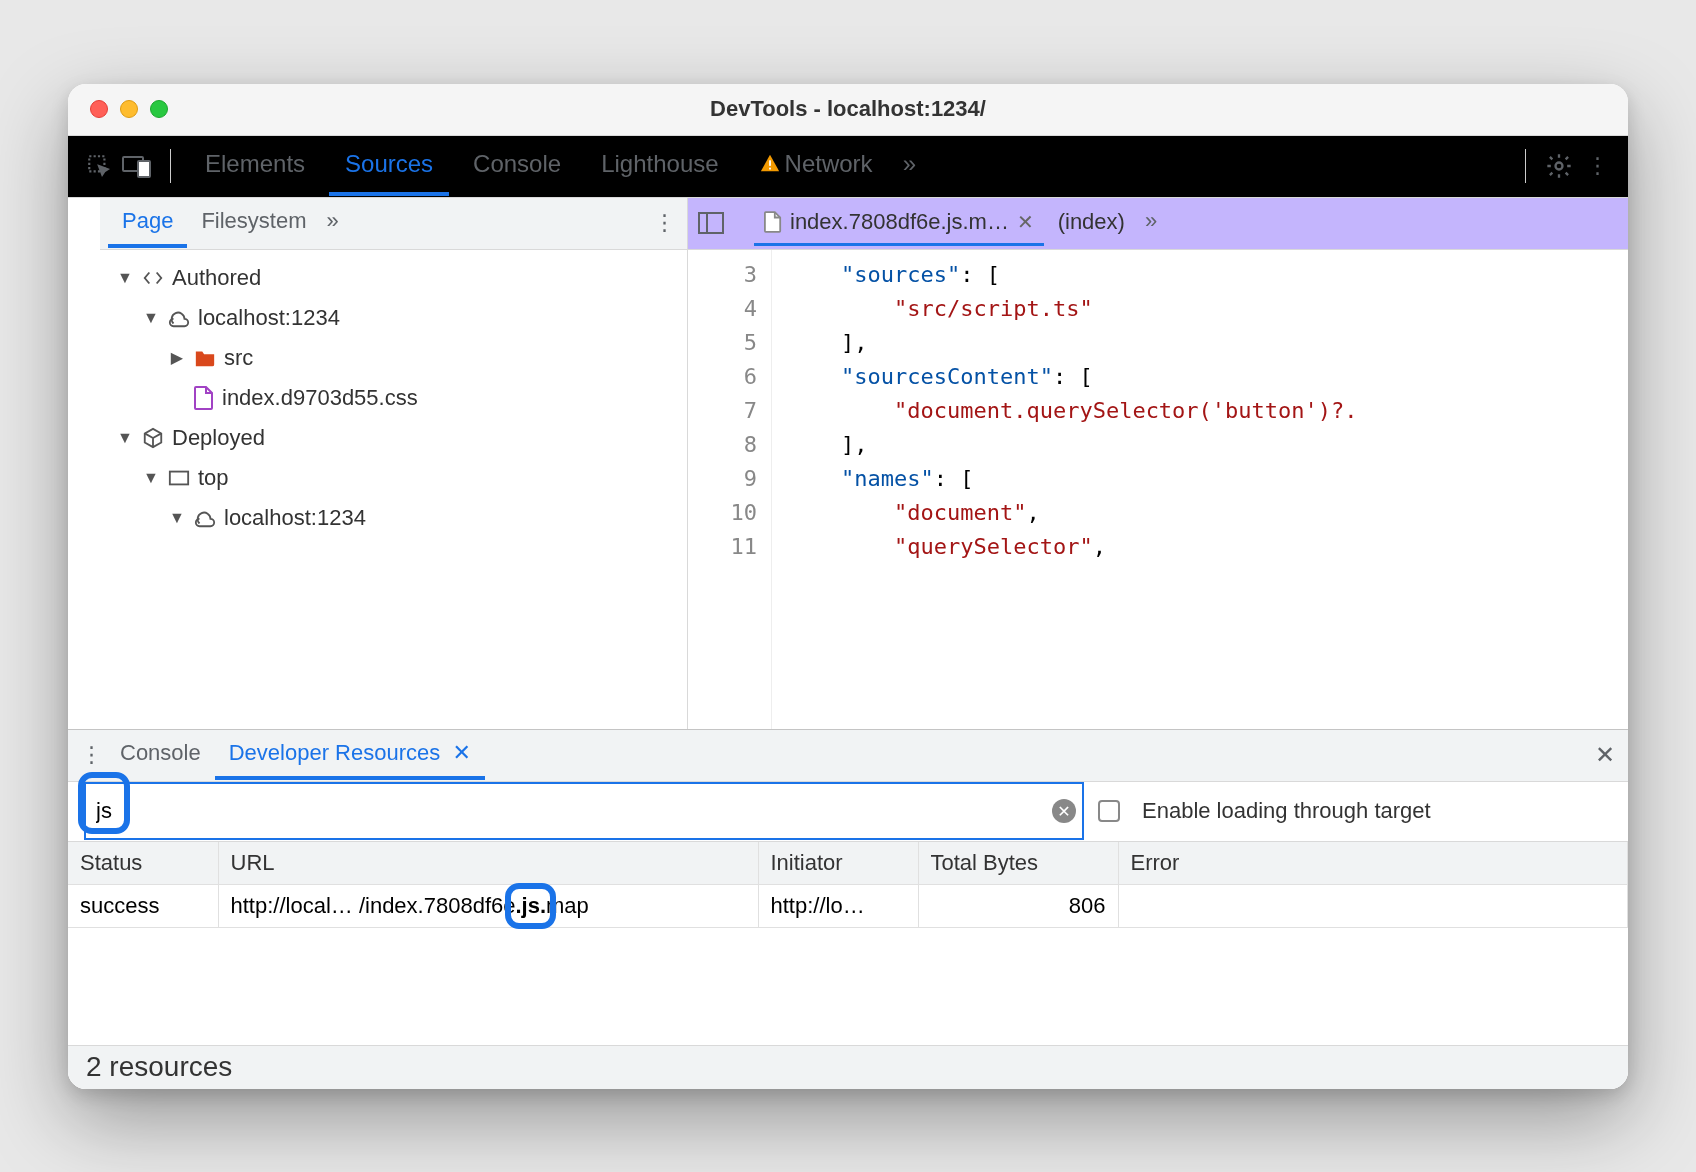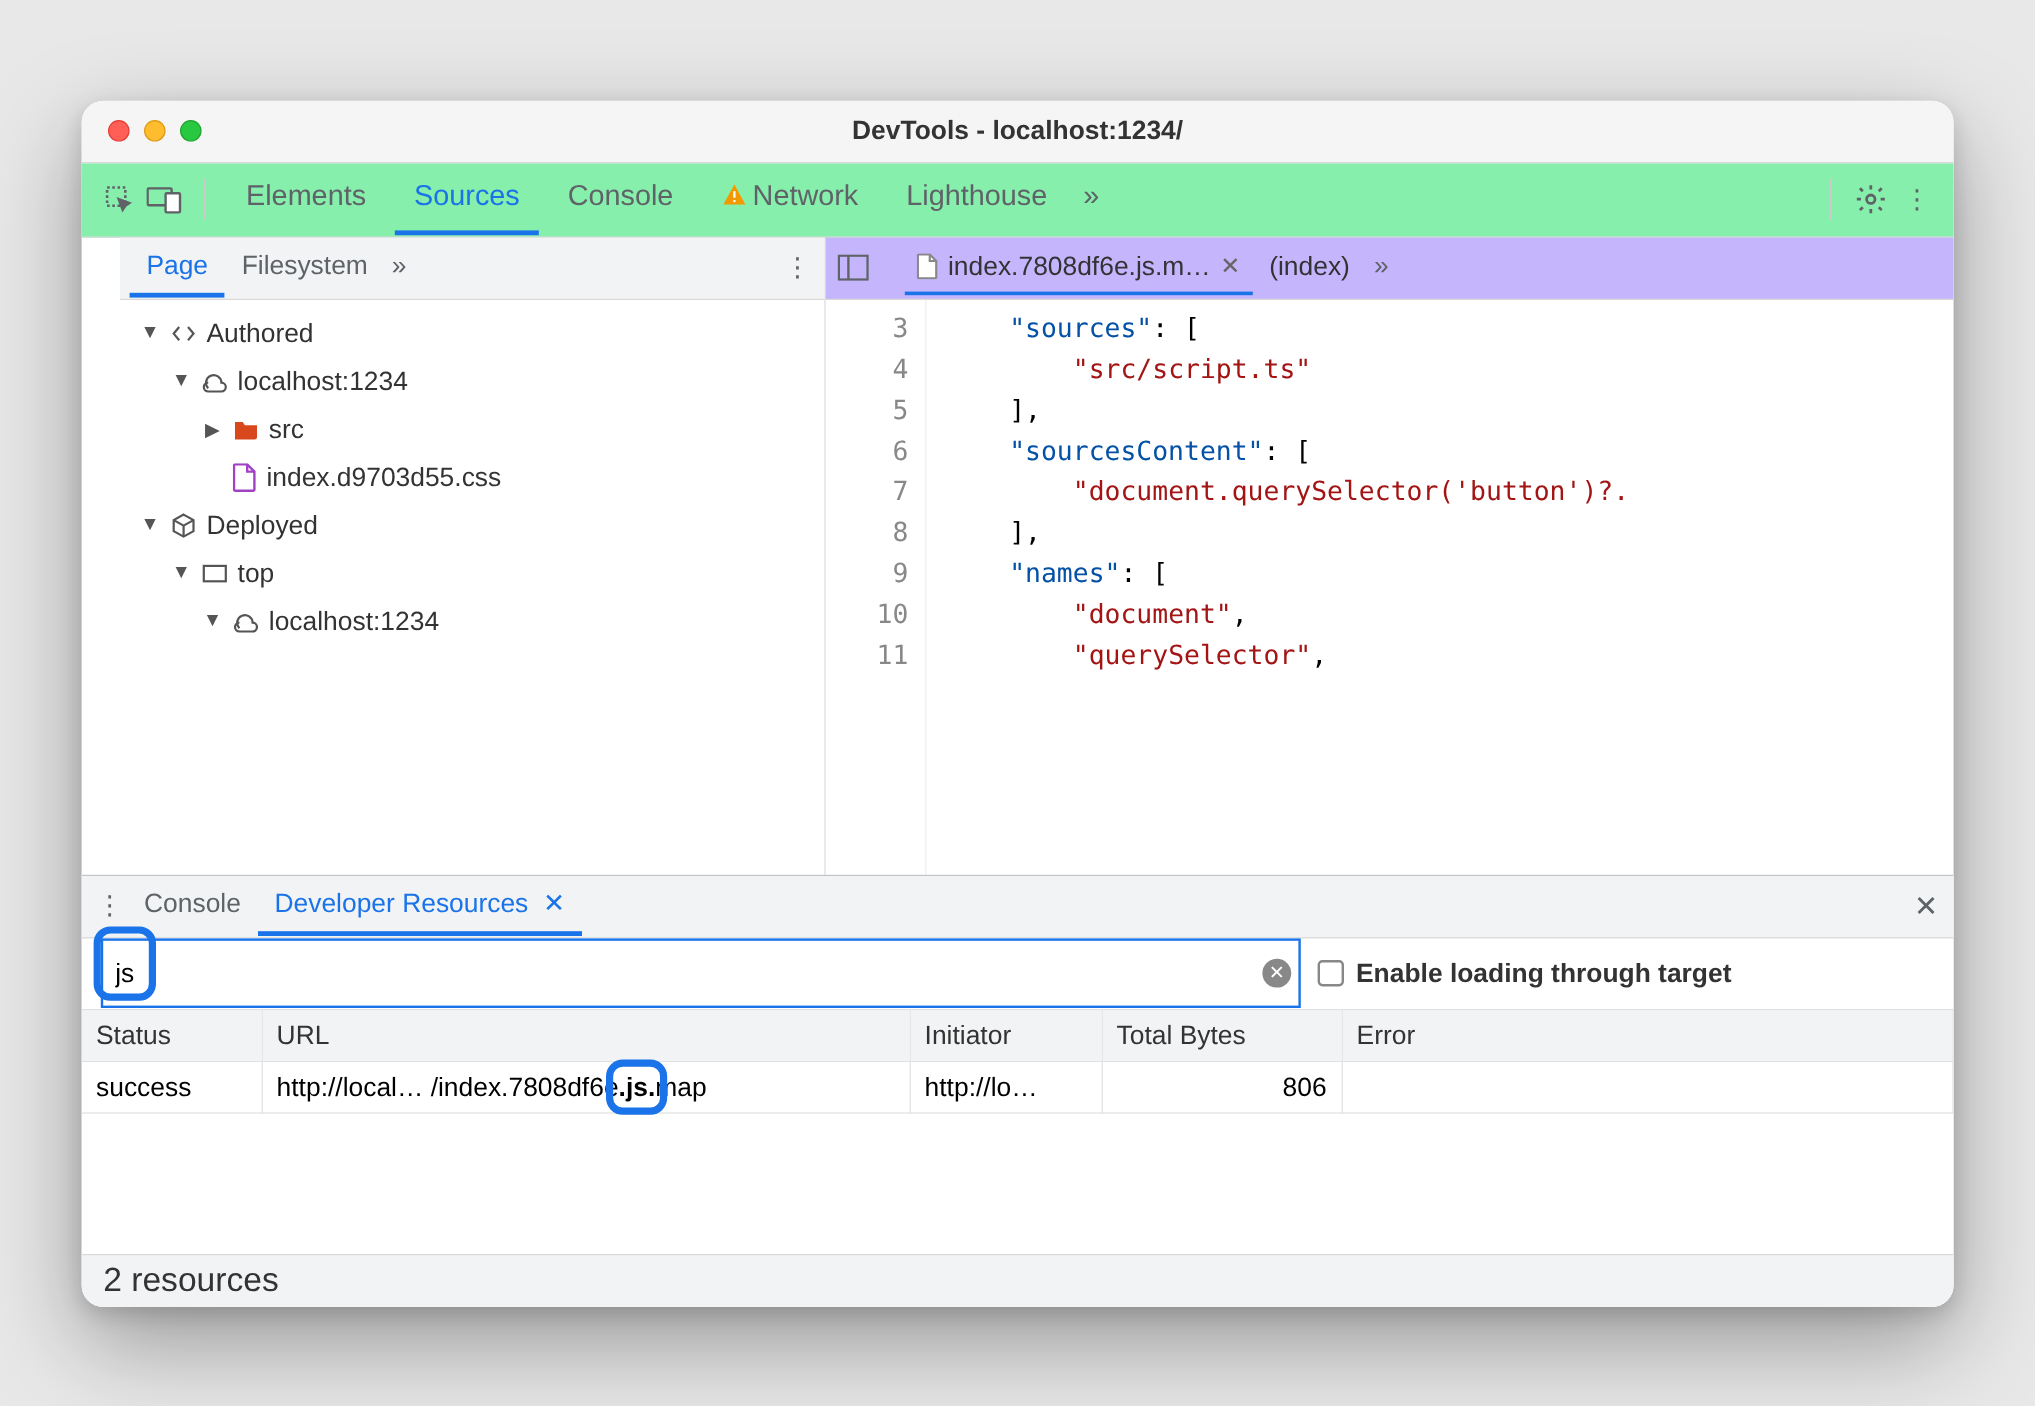--- a/index.html
+++ b/index.html
@@ -12,21 +12,21 @@
   }
   
   .titlebar { height: 52px; display:flex; align-items:center; background:#f5f5f5; border-bottom:1px solid #d9d9d9; position:relative; }
   .traffic { display:flex; gap:12px; margin-left:22px; }
   .dot { width:18px; height:18px; border-radius:50%; }
   .dot.red{background:#ff5f57;border:1px solid #e33d36;}
   .dot.yellow{background:#febc2e;border:1px solid #dd9a12;}
   .dot.green{background:#28c840;border:1px solid #1ca52e;}
   .title { position:absolute; left:0; right:0; text-align:center; font-weight:600; font-size:22px; color:#333; }
   
-  .toolbar { height:62px; display:flex; align-items:center; border-bottom:1px solid #d9d9d9; background:#86efac; padding:0 16px; gap:8px; }
+  .toolbar { height:62px; display:flex; align-items:center; border-bottom:1px solid #d9d9d9; background:#000000; padding:0 16px; gap:8px; }
   .toolbar .sep { width:1px; height:34px; background:#cccccc; margin:0 10px;}
   .tab { font-size:24px; color:#5f6368; padding:14px 16px; border-bottom:4px solid transparent; cursor:pointer;}
   .tab.active { color:#1a73e8; border-bottom-color:#1a73e8;}
   .icon-btn { width:30px; height:30px; display:flex; align-items:center; justify-content:center; color:#5f6368; cursor:pointer;}
   .spacer { flex:1; }
   
   .split { flex:1; display:flex; min-height:0;}
   .left { width:620px; border-right:1px solid #d9d9d9; display:flex; flex-direction:column;padding-left:32px;}
   .left-tabs { height:52px; display:flex; align-items:center; border-bottom:1px solid #d9d9d9; background:#f1f3f4; padding:0 8px;}
   .left-tabs .tab { font-size:22px; padding:10px 14px;}
@@ -50,21 +50,21 @@
 
   
   .drawer { height:360px; border-top:1px solid #c4c4c4; display:flex; flex-direction:column; background:#fff;}
   .drawer-tabs { height:52px; display:flex; align-items:center; border-bottom:1px solid #d9d9d9; background:#f1f3f4; padding:0 8px;}
   .drawer-tabs .tab { font-size:22px; padding:10px 14px;}
   .filter-row { height:60px; display:flex; align-items:center; padding:0 16px; gap:14px; border-bottom:1px solid #d9d9d9;}
   .filter-box { flex:1; position:relative; max-width:1000px;}
   .filter-box input { width:100%; height:58px; font-size:22px; padding:4px 44px 4px 10px; border:2px solid #1a73e8; outline:none; font-family:inherit;}
   .filter-hl { position:absolute; left:-6px; top:-10px; width:52px; height:62px; border:6px solid #1a73e8; border-radius:14px; pointer-events:none;}
   .clear-circle { position:absolute; right:8px; top:50%; transform:translateY(-50%); width:24px; height:24px; border-radius:50%; background:#888; display:flex; align-items:center; justify-content:center; color:#fff; font-size:16px; cursor:pointer;}
-  .check { display:flex; align-items:center; gap:10px; font-size:22px; color:#333;font-weight:bold;}
+  .check { display:flex; align-items:center; gap:22px; font-size:22px; color:#333;}
   .check .box { width:22px; height:22px; border:2px solid #888; border-radius:4px;}
   .table { flex:1; overflow:auto;}
   thead td, tbody td { border-right:1px solid #e0e0e0; border-bottom:1px solid #e0e0e0; padding:8px 12px; font-size:22px; text-align:left;}
   thead td { background:#f1f3f4; color:#333; font-weight:400; position:sticky; top:0;}
   table { border-collapse:collapse; width:100%;}
   .url-hl { position:relative; display:inline-block;}
   .url-hl .ring { position:absolute; left:-10px; top:-10px; right:-10px; bottom:-10px; border:6px solid #1a73e8; border-radius:14px; pointer-events:none;}
   .footer { height:44px; background:#f1f3f4; border-top:1px solid #d9d9d9; display:flex; align-items:center; padding:0 18px; font-size:28px; color:#333;}
 
   .vdots { font-size:22px; letter-spacing:-1px; color:#5f6368;}
@@ -94,28 +94,28 @@
     <div class="icon-btn">
       <svg width="30" height="26" viewBox="0 0 30 24" fill="none" stroke="#5f6368" stroke-width="2">
             <rect x="1" y="3" width="20" height="14" rx="1"></rect>
             <rect x="16" y="7" width="12" height="16" rx="1" fill="#fff"></rect>
           </svg>
     </div>
     <div class="sep"></div>
     <div class="tab">Elements</div>
     <div class="tab active">Sources</div>
     <div class="tab">Console</div>
+    <div class="tab">Lighthouse</div>
     <div class="tab">
       <svg width="22" height="22" viewBox="0 0 24 24" style="vertical-align:-3px;margin-right:4px">
             <path d="M12 2 L22 20 H2 Z" fill="#f29900"></path>
             <rect x="11" y="8" width="2" height="6" fill="#fff"></rect>
             <rect x="11" y="16" width="2" height="2" fill="#fff"></rect>
           </svg><span>Network</span>
     </div>
-    <div class="tab">Lighthouse</div>
     <div class="tab" style="padding:10px 6px">»</div>
     <div class="spacer"></div>
     <div class="sep"></div>
     <div class="icon-btn">
       <svg width="28" height="28" viewBox="0 0 24 24" fill="none" stroke="#5f6368" stroke-width="2">
             <circle cx="12" cy="12" r="3"></circle>
             <path d="M12 2v3M12 19v3M4.2 4.2l2.1 2.1M17.7 17.7l2.1 2.1M2 12h3M19 12h3M4.2 19.8l2.1-2.1M17.7 6.3l2.1-2.1"></path>
           </svg>
     </div>
     <div class="icon-btn vdots">⋮</div>

